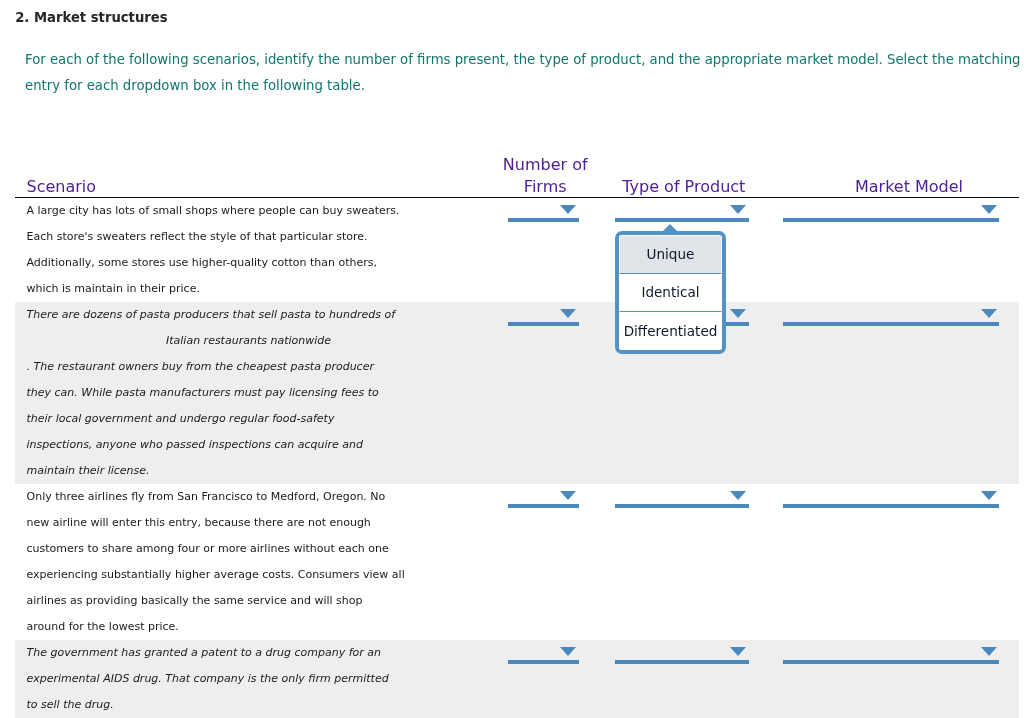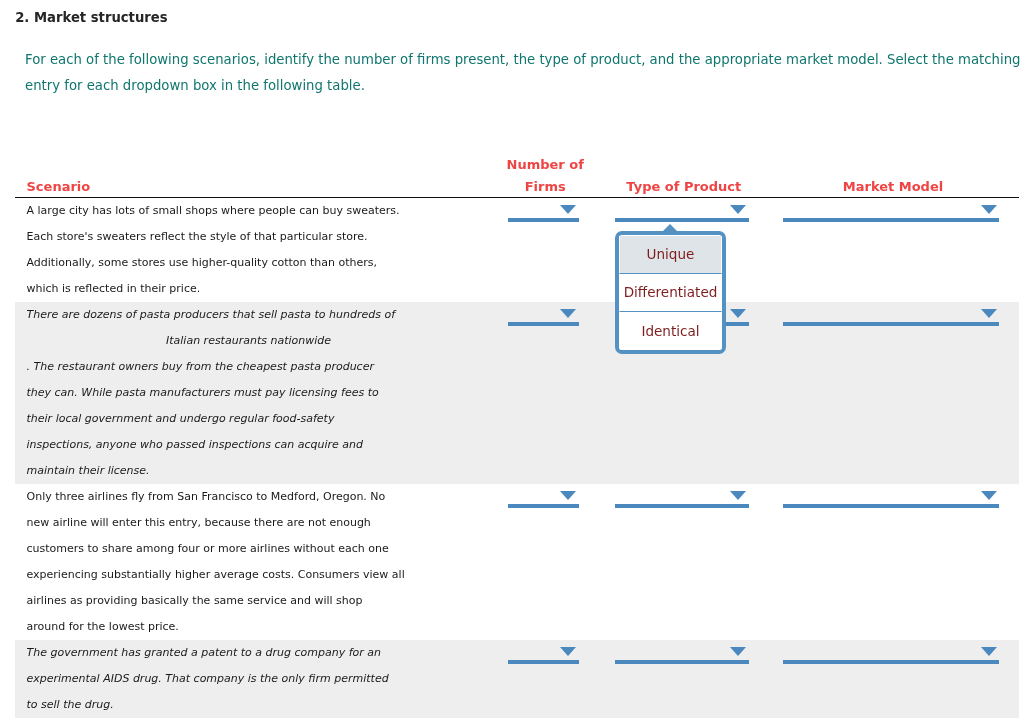--- a/index.html
+++ b/index.html
@@ -9,21 +9,21 @@
 
   .title{position:absolute;left:15.2px;top:9.7px;font-size:13.2px;font-weight:bold;
          color:#262626;}
 
   .intro{position:absolute;left:25px;top:47px;width:1008px;font-size:13.26px;
          line-height:26px;color:#0f766e;}
 
   .tbl{position:absolute;left:15px;top:144.8px;width:1004px;}
   .tbl table{border-collapse:collapse;width:1004px;table-layout:fixed;}
 
-  th{font-size:13px;font-weight:bold;color:#ef4444;padding:0;
+  th{font-size:16px;font-weight:normal;color:#4c1d95;padding:0;
      vertical-align:bottom;text-align:center;line-height:22.2px;}
   th.sc{text-align:center;padding-left:11.5px;}
   .headrow th{border-bottom:1.4px solid #0d0d0d;padding-bottom:0;}
 
   td{padding:0;vertical-align:top;font-size:11px;line-height:26px;}
   td.sc{padding:0 0 0 11.5px;}
   tr.alt td{background:#eeeeee;font-style:italic;}
 
   td.dd{position:relative;}
   .ddwrap{position:absolute;left:0;top:0;width:531px;height:26px;}
@@ -43,26 +43,26 @@
   .c-model .ddcaret{left:198.2px;}
 
   .ln{white-space:nowrap;}
   .ln-right{text-align:center;width:444px;}
   th.hd{position:relative;height:52px;vertical-align:bottom;}
   th.hd > span{position:absolute;bottom:-1.7px;text-align:center;display:block;white-space:nowrap;}
   th.sc{position:relative;}
   th.sc > span{position:absolute;bottom:-1.7px;left:11.5px;white-space:nowrap;}
   .h-firms{left:-7.3px;width:131px;}
   .h-prod{left:129.8px;width:134px;}
-  .h-model{left:298px;width:216px;}
+  .h-model{left:314px;width:216px;}
 
   .menu{position:absolute;left:615px;top:231px;width:111px;height:122.5px;
         border:4px solid #5492c4;border-radius:7px;padding:1px 0;
         background:#ffffff;box-sizing:border-box;overflow:hidden;z-index:20;}
-  .menu .opt{font-size:13.55px;text-align:center;color:#7f1d1d;
+  .menu .opt{font-size:13.55px;text-align:center;color:#0f172a;
              border-bottom:1.2px solid #5492c4;border-left:1px solid #fff;
              border-right:1px solid #fff;background:#fff;box-sizing:border-box;
              background-clip:padding-box;}
   .menu .opt:nth-child(1){height:38.2px;line-height:37.8px;}
   .menu .opt:nth-child(2){height:38px;line-height:37.6px;}
   .menu .opt:nth-child(3){border-bottom:none;height:38.3px;line-height:38px;}
   .menu .opt.sel{background:#dee4e7;}
   .uparrow{position:absolute;left:662px;top:223.5px;width:0;height:0;
            border-left:8px solid transparent;border-right:8px solid transparent;
            border-bottom:8.5px solid #5492c4;z-index:21;}
@@ -93,21 +93,21 @@
           <span class="h-prod">Type of Product</span>
           <span class="h-model">Market Model</span>
         </th>
       </tr>
 
       <tr>
         <td class="sc">
               <div class="ln">A large city has lots of small shops where people can buy sweaters.</div>
               <div class="ln">Each store's sweaters reflect the style of that particular store.</div>
               <div class="ln">Additionally, some stores use higher-quality cotton than others,</div>
-              <div class="ln">which is reflected in their price.</div>
+              <div class="ln">which is maintain in their price.</div>
             </td>
         <td class="dd">
           <div class="ddwrap">
             <div class="c-firms">
               <div class="ddcaret"></div>
               <div class="ddline"></div>
             </div>
             <div class="c-prod">
               <div class="ddcaret"></div>
               <div class="ddline"></div>
@@ -198,16 +198,16 @@
           </div>
         </td>
       </tr>
     </tbody>
       </table>
   </div>
 
   <div class="uparrow"></div>
   <div class="menu">
     <div class="opt sel">Unique</div>
+    <div class="opt">Identical</div>
     <div class="opt">Differentiated</div>
-    <div class="opt">Identical</div>
   </div>
 </div>
 
 </body></html>

